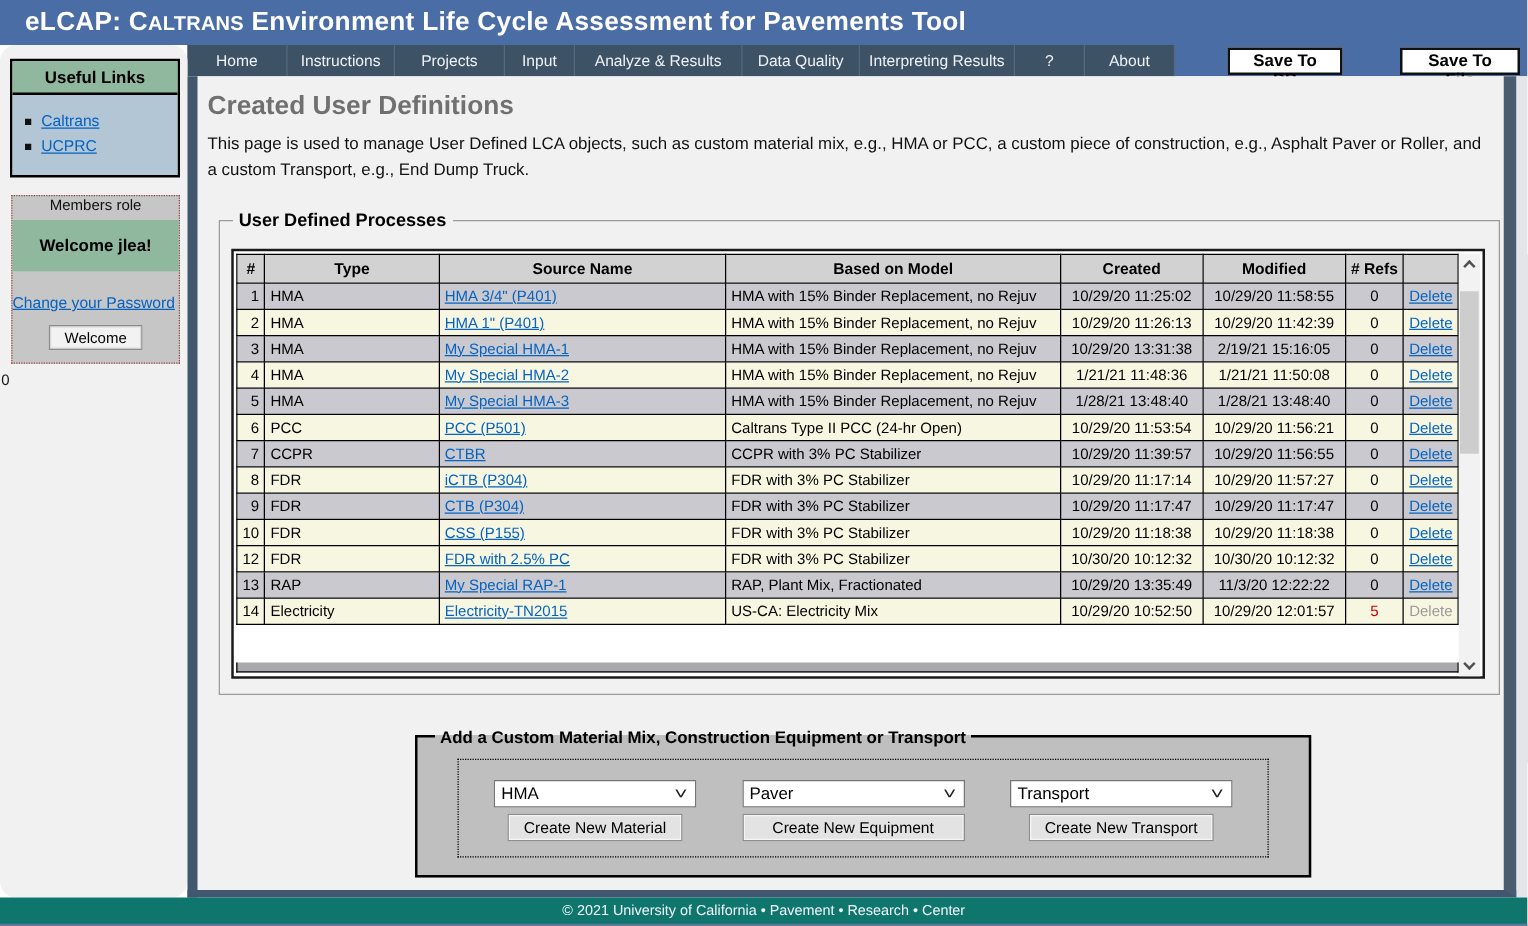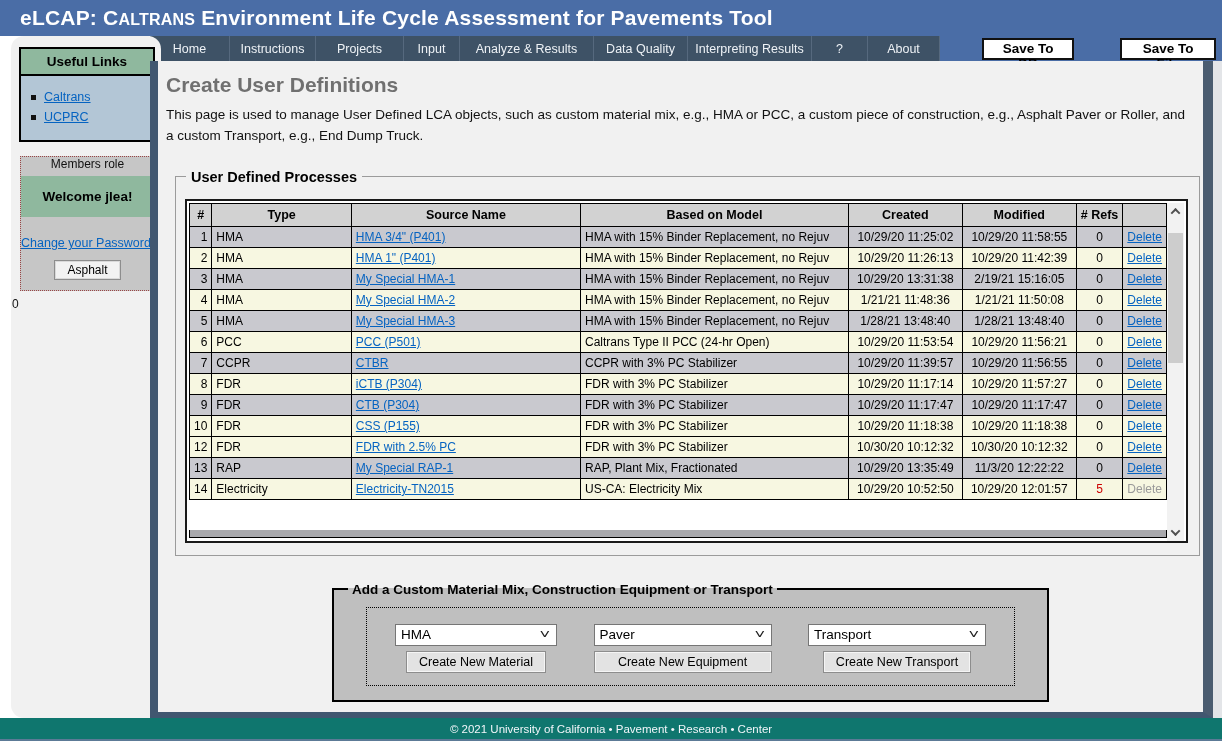--- a/index.html
+++ b/index.html
@@ -33,21 +33,21 @@
   .nav-item:nth-child(5){width:134px}.nav-item:nth-child(6){width:94px}
   .nav-item:nth-child(7){width:124px}.nav-item:nth-child(8){width:56px}
   .nav-item:nth-child(9){width:72px}
   .nav-right { flex:1; display:flex; align-items:center; justify-content:flex-end; gap:4px; padding-right:6px; }
   .save-btn {
     background:#ffffff; border:2px solid #111111; font-weight:700; font-size:13.5px;
     padding:1px 8px; height:22px; cursor:pointer; font-family:"Liberation Sans",sans-serif;margin-left:42px;
   }
   
   .sidebar {
-    position:absolute; left:11px; top:36px; width:150px; height:682px;
+    position:absolute; left:0; top:36px; width:150px; height:682px;
     background:#f1f1f1;
     border-radius:13px;
   }
   .useful-links { margin:11px 6px 0 8px; border:2px solid #000; }
   .ul-head { background:#8fb89e; text-align:center; font-weight:700; font-size:13.5px; padding:5px 0; border-bottom:2px solid #000; }
   .ul-body { background:#b3c6d6; padding:8px 6px 10px 10px; }
   .ul-item { display:flex; align-items:center; margin:6px 0; }
   .bullet { width:5px; height:5px; background:#111; display:inline-block; margin-right:8px; }
   .ul-body a, .members a { color:#0563c1; text-decoration:underline; font-size:12.5px; cursor:pointer; }
   .members {
@@ -178,31 +178,31 @@
         <span class="bullet"></span>
         <a>UCPRC</a>
       </div>
     </div>
   </div>
   <div class="members">
     <div class="role">Members role</div>
     <div class="welcome">Welcome jlea!</div>
     <div class="chg"><a>Change your Password</a></div>
     <div class="logout-wrap">
-      <button class="logout-btn">Asphalt</button>
+      <button class="logout-btn">Welcome</button>
     </div>
   </div>
   <div class="stray-zero">0</div>
 </div>
 
 <div class="right-gutter"></div>
 
 <div class="frame">
   <div class="content">
-    <div class="page-title">Create User Definitions</div>
+    <div class="page-title">Created User Definitions</div>
     <div class="page-desc">This page is used to manage User Defined LCA objects, such as custom material mix, e.g., HMA or PCC, a custom piece of construction, e.g., Asphalt Paver or Roller, and a custom Transport, e.g., End Dump Truck.</div>
 
     <fieldset class="processes">
       <legend>User Defined Processes</legend>
       <div class="table-box">
         <table class="proc">
           <colgroup>
             <col class="col-num">
               <col class="col-type">
               <col class="col-src">

